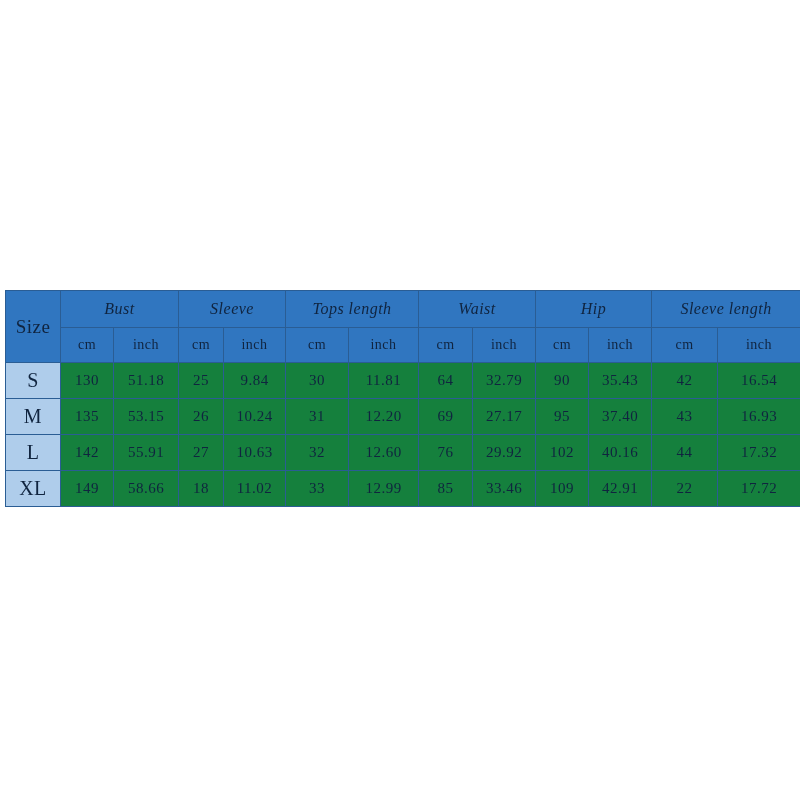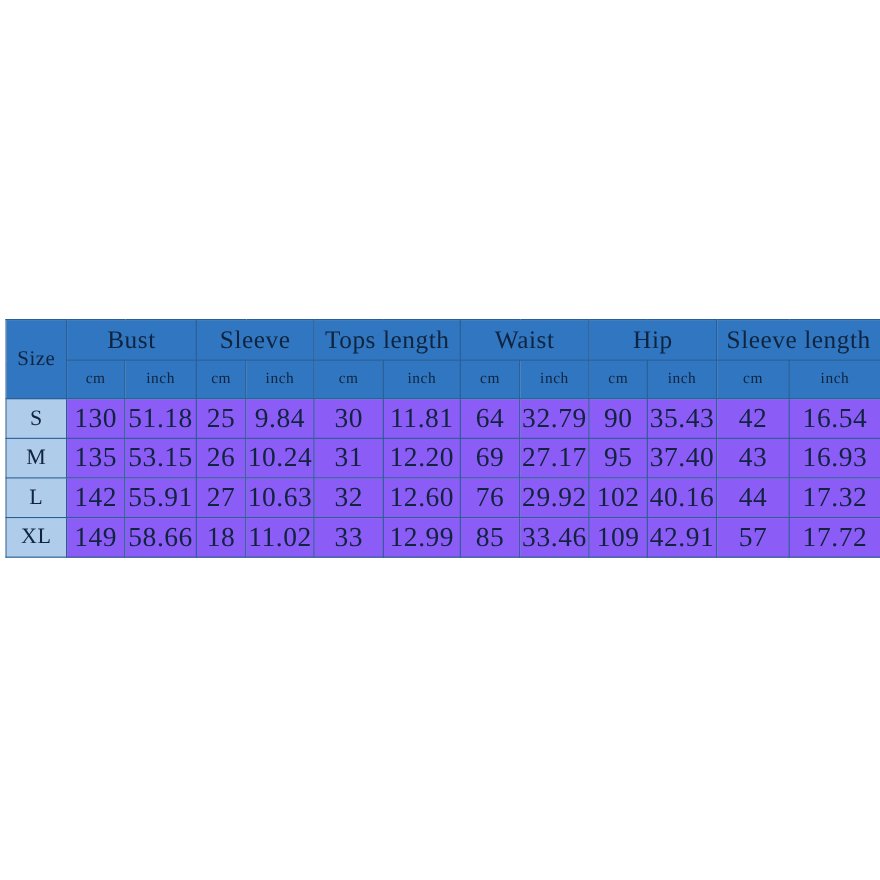--- a/index.html
+++ b/index.html
@@ -41,39 +41,40 @@
     color: #10243f;
     letter-spacing: 0.5px;
   }
 
   
   .hdr-group, .hdr-unit, .hdr-size {
     background: #3076c0;
     color: #0d2742;
   }
   .hdr-group {
-    font-size: 23px;
+    font-size: 16px;
     height: 36px;
+    font-style: italic;
   }
   .hdr-unit {
     font-size: 14px;
     height: 34px;
   }
   .hdr-size {
     font-size: 19px;
   }
 
   
   .cell-size {
     background: #afcdeb;
     font-size: 20px;
   }
   .cell-val {
-    background: #8b5cf6;
-    font-size: 25px;
+    background: #15803d;
+    font-size: 15px;
   }
 
   tbody tr {
     height: 36px;
   }
 
   
   col.c-size   { width: 55px; }
   col.c-bcm    { width: 53px; }
   col.c-binch  { width: 65px; }
@@ -184,18 +185,18 @@
         <td class="cell-val">149</td>
         <td class="cell-val">58.66</td>
         <td class="cell-val">18</td>
         <td class="cell-val">11.02</td>
         <td class="cell-val">33</td>
         <td class="cell-val">12.99</td>
         <td class="cell-val">85</td>
         <td class="cell-val">33.46</td>
         <td class="cell-val">109</td>
         <td class="cell-val">42.91</td>
-        <td class="cell-val">57</td>
+        <td class="cell-val">22</td>
         <td class="cell-val">17.72</td>
       </tr>
     </tbody>
   </table>
 </div>
 
 </body></html>

